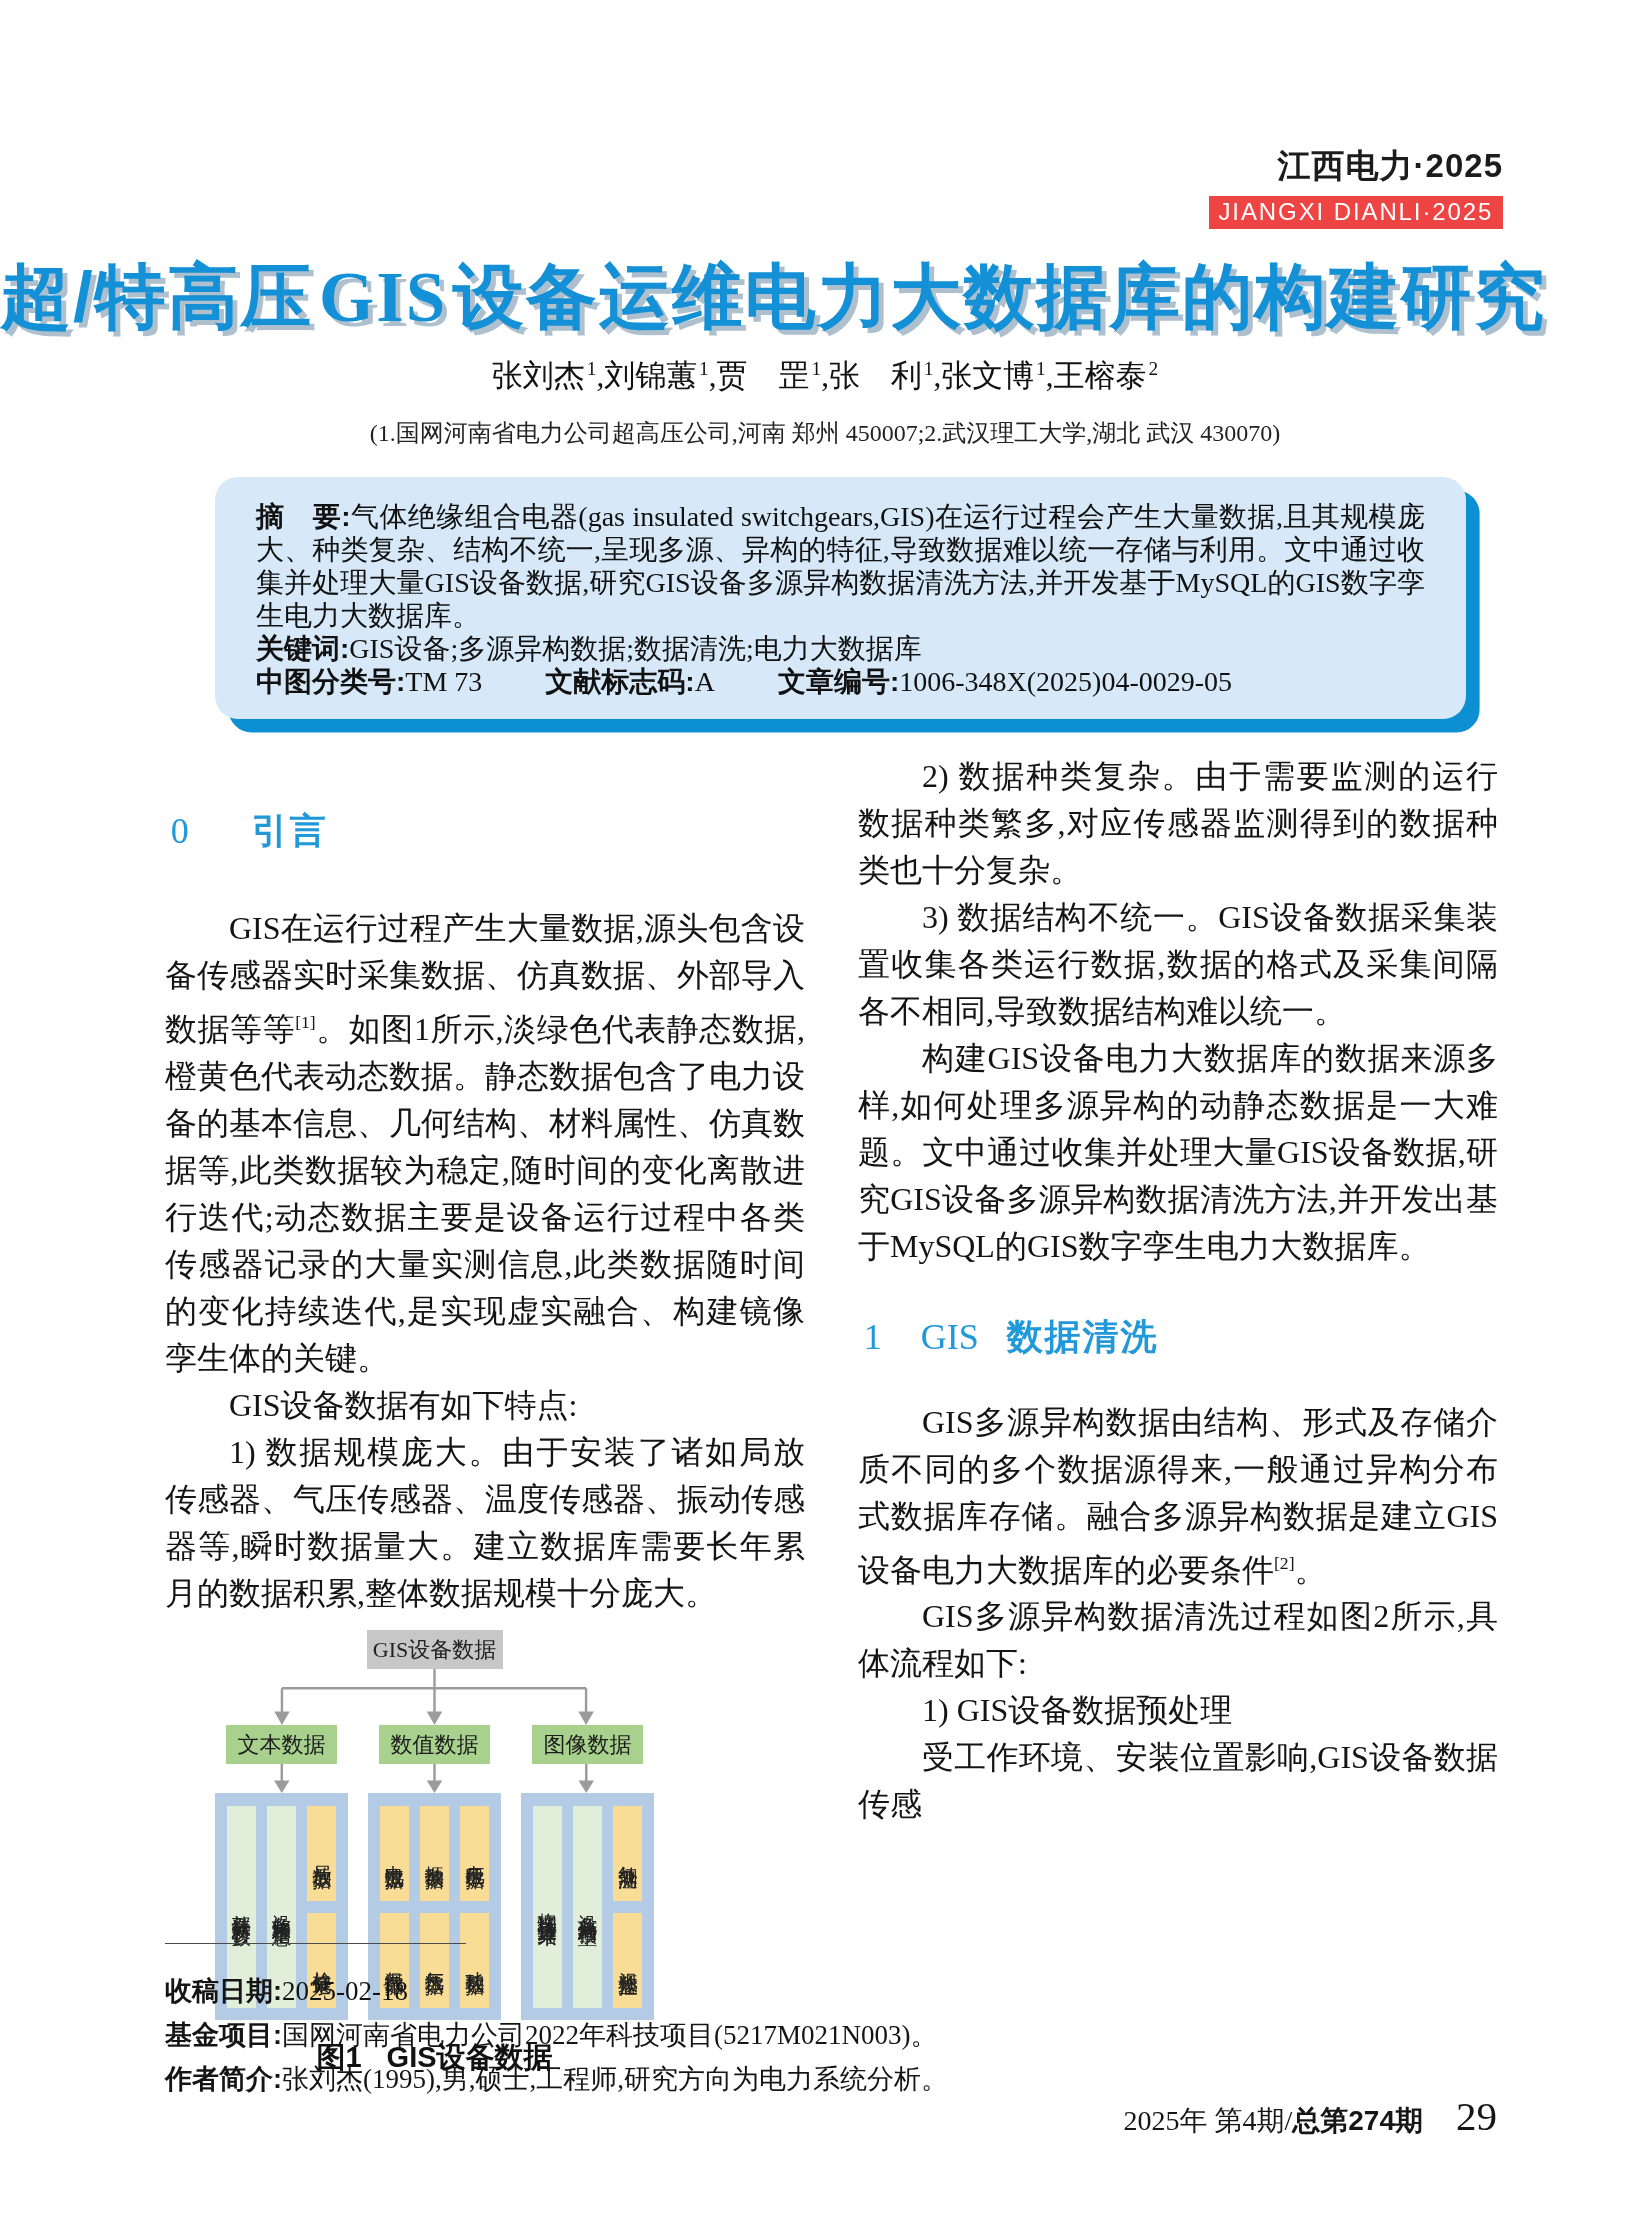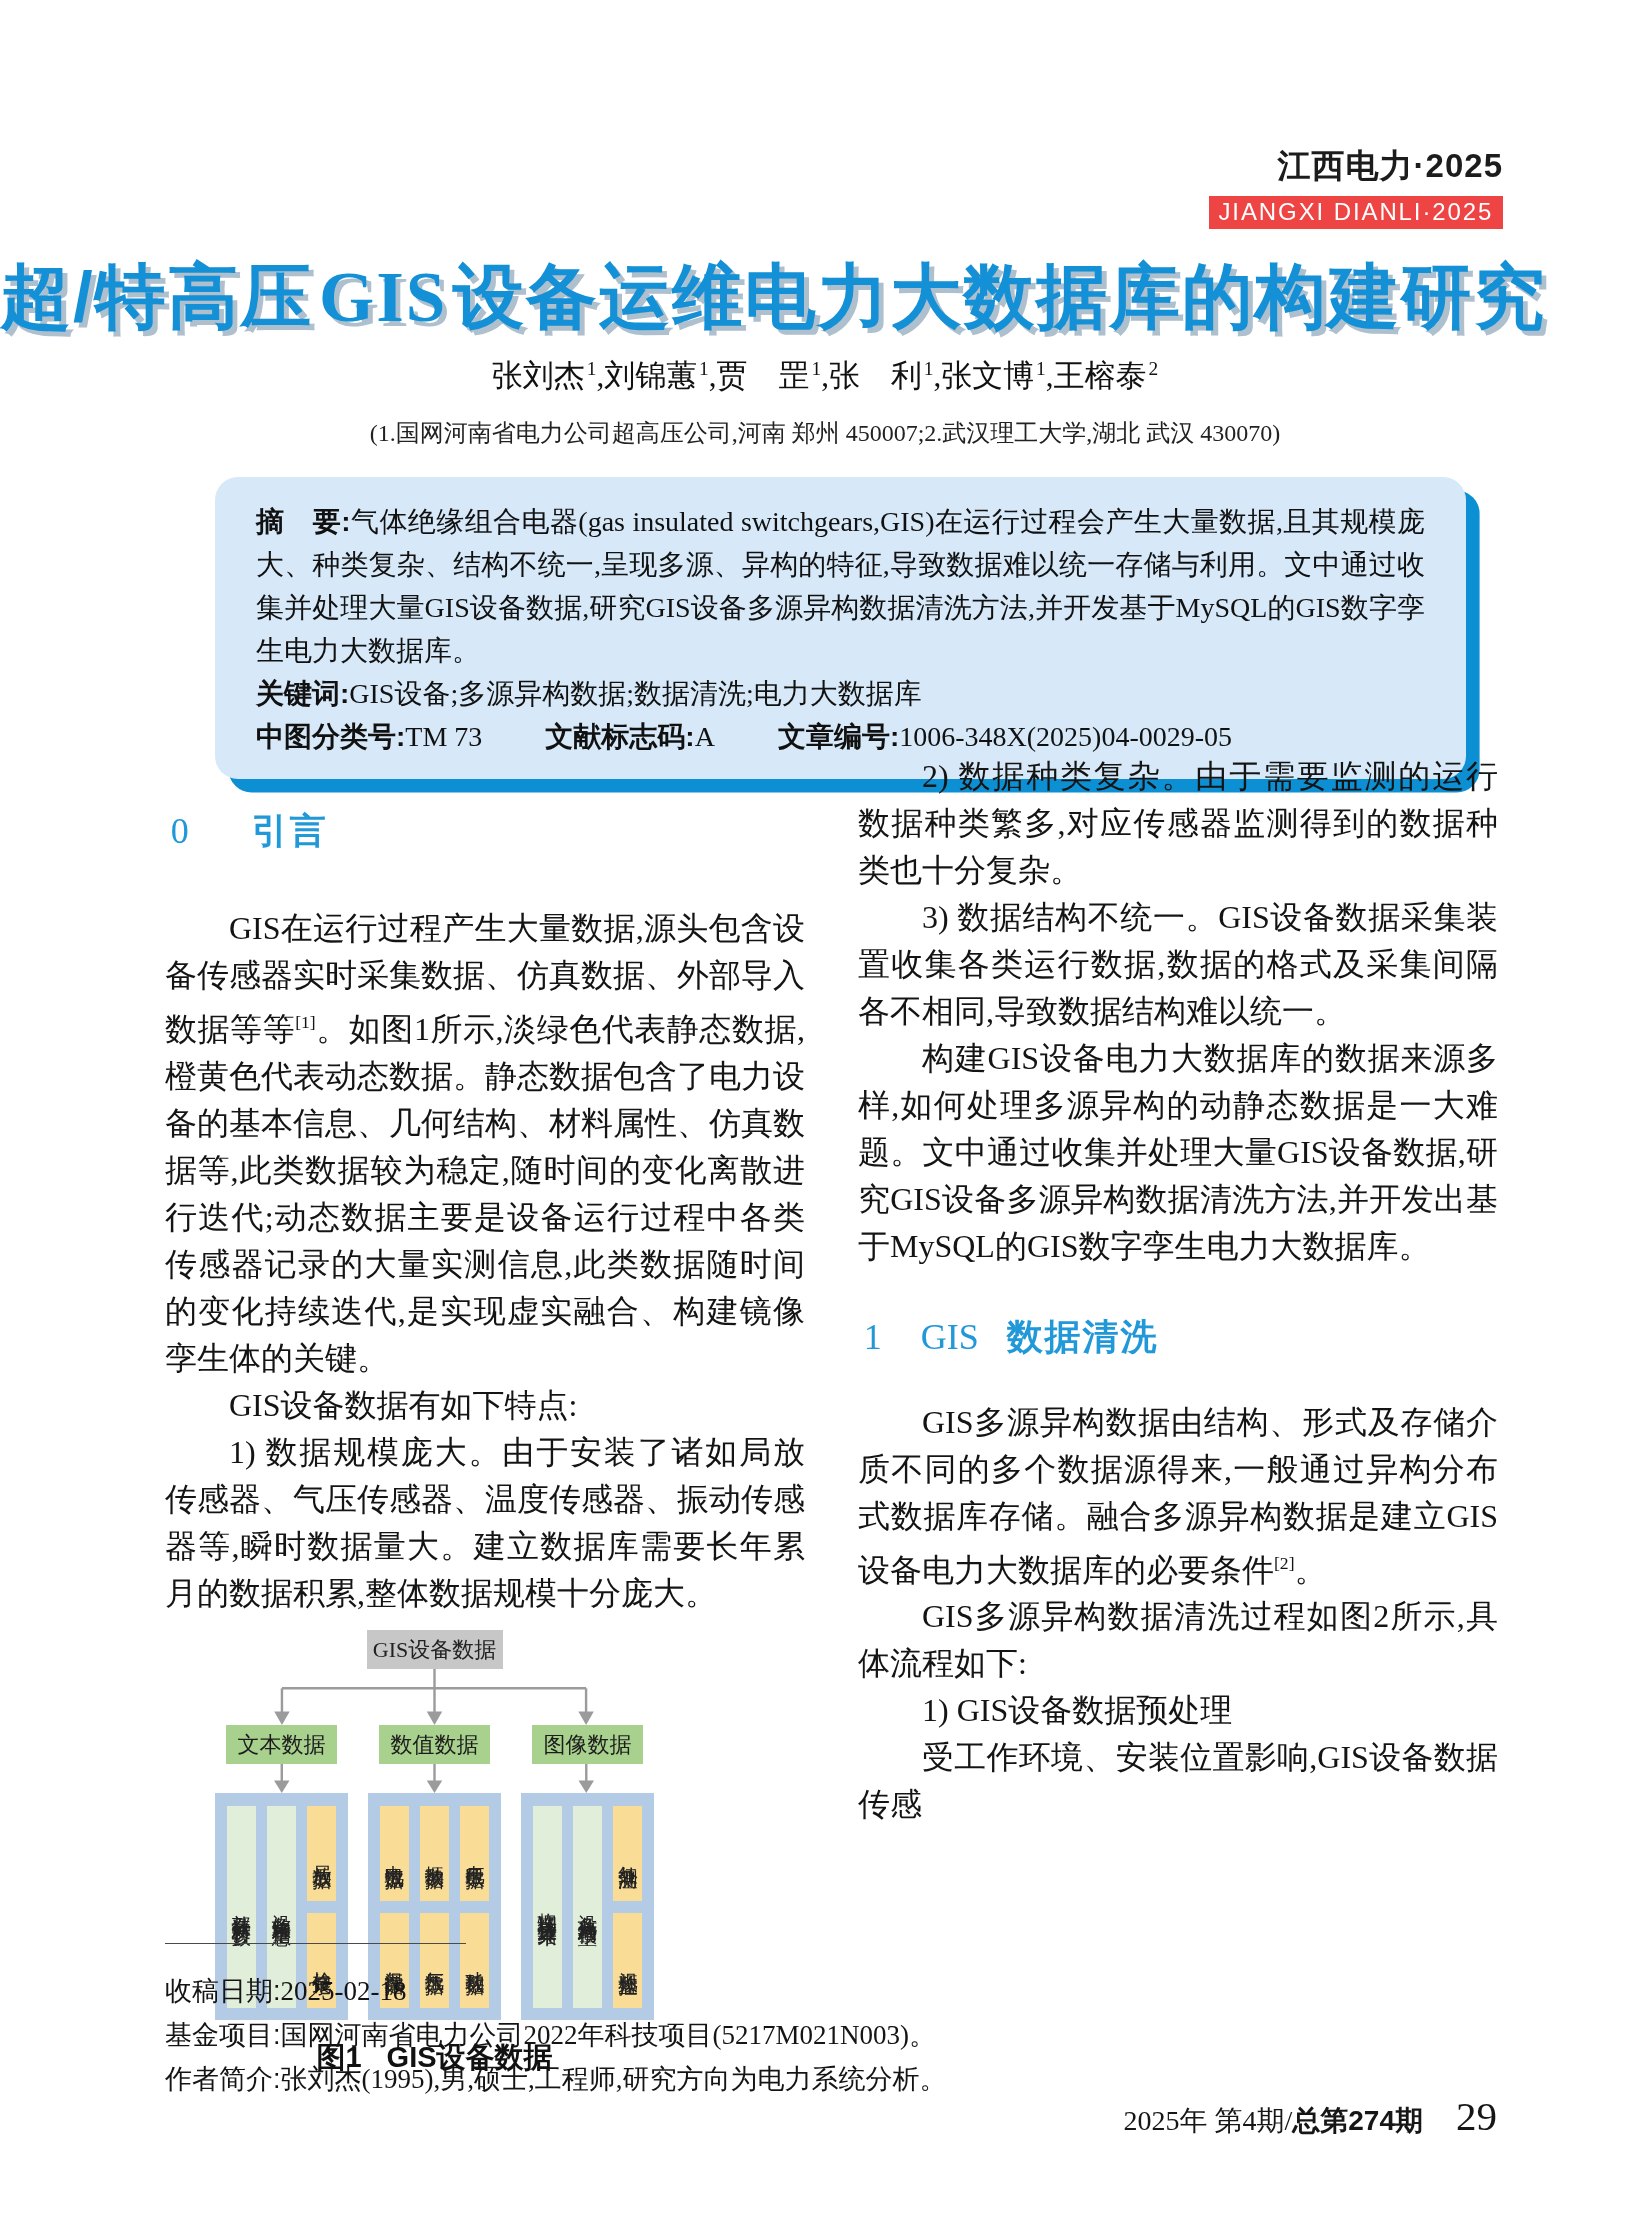--- a/index.html
+++ b/index.html
@@ -28,21 +28,21 @@
   .authors{position:absolute;top:355px;left:0;width:100%;text-align:center;font-size:31px;color:#111;}
   .authors sup{font-size:19.4px;vertical-align:super;margin-left:1.9px;}
   .affiliation{position:absolute;top:417px;left:0;width:100%;text-align:center;font-size:24px;color:#222;}
 
   
   .abstract-box{
     position:absolute;top:477px;left:215px;width:1169px;
     background:#d7e9f8;border-radius:23px;
     box-shadow:13.6px 13.6px 0 #0d90d3;
     padding:23px 41px 21.3px 41px;
-    font-size:28px;line-height:43px;color:#111;
+    font-size:28px;line-height:33px;color:#111;
   }
   .abstract-box p{margin:0;text-align:justify;}
   .abstract-box .lbl{font-family:"Liberation Sans","DejaVu Sans",sans-serif;font-weight:bold;}
   .abs-meta .pair{margin-right:56px;}
   .abs-meta .pair:last-child{margin-right:0;}
 
   
   .columns{position:absolute;top:737px;left:165px;width:1334px;display:flex;gap:53px;}
   .col{width:640px;}
   .col-right{padding-top:15.5px;}
@@ -73,21 +73,21 @@
   .cell-green{background:#e1eed9;}
   .cell-orange{background:#f9dd97;}
   .fig-caption{margin-top:17.5px;text-align:center;font-family:"Liberation Sans","DejaVu Sans",sans-serif;
     font-weight:bold;font-size:29px;color:#111;}
   .fig-caption .cap-num{margin-right:25px;}
 
   
   .footnotes{position:absolute;left:165px;top:1943px;width:1334px;}
   .fn-rule{width:301px;border-top:1.9px solid #4a4a4a;margin-bottom:25px;}
   .fn-line{font-size:27px;line-height:44px;color:#141414;}
-  .fn-line .lbl{font-family:"Liberation Sans","DejaVu Sans",sans-serif;font-weight:normal;}
+  .fn-line .lbl{font-family:"Liberation Sans","DejaVu Sans",sans-serif;font-weight:bold;}
 
   
   .page-footer{position:absolute;top:2092px;right:153px;font-size:28px;color:#161616;}
   .page-footer .bold{font-family:"Liberation Sans","DejaVu Sans",sans-serif;font-weight:bold;}
   .page-footer .page-num{font-size:41px;margin-left:33px;}
 </style>
 </head>
 <body>
 
 <div class="page">

